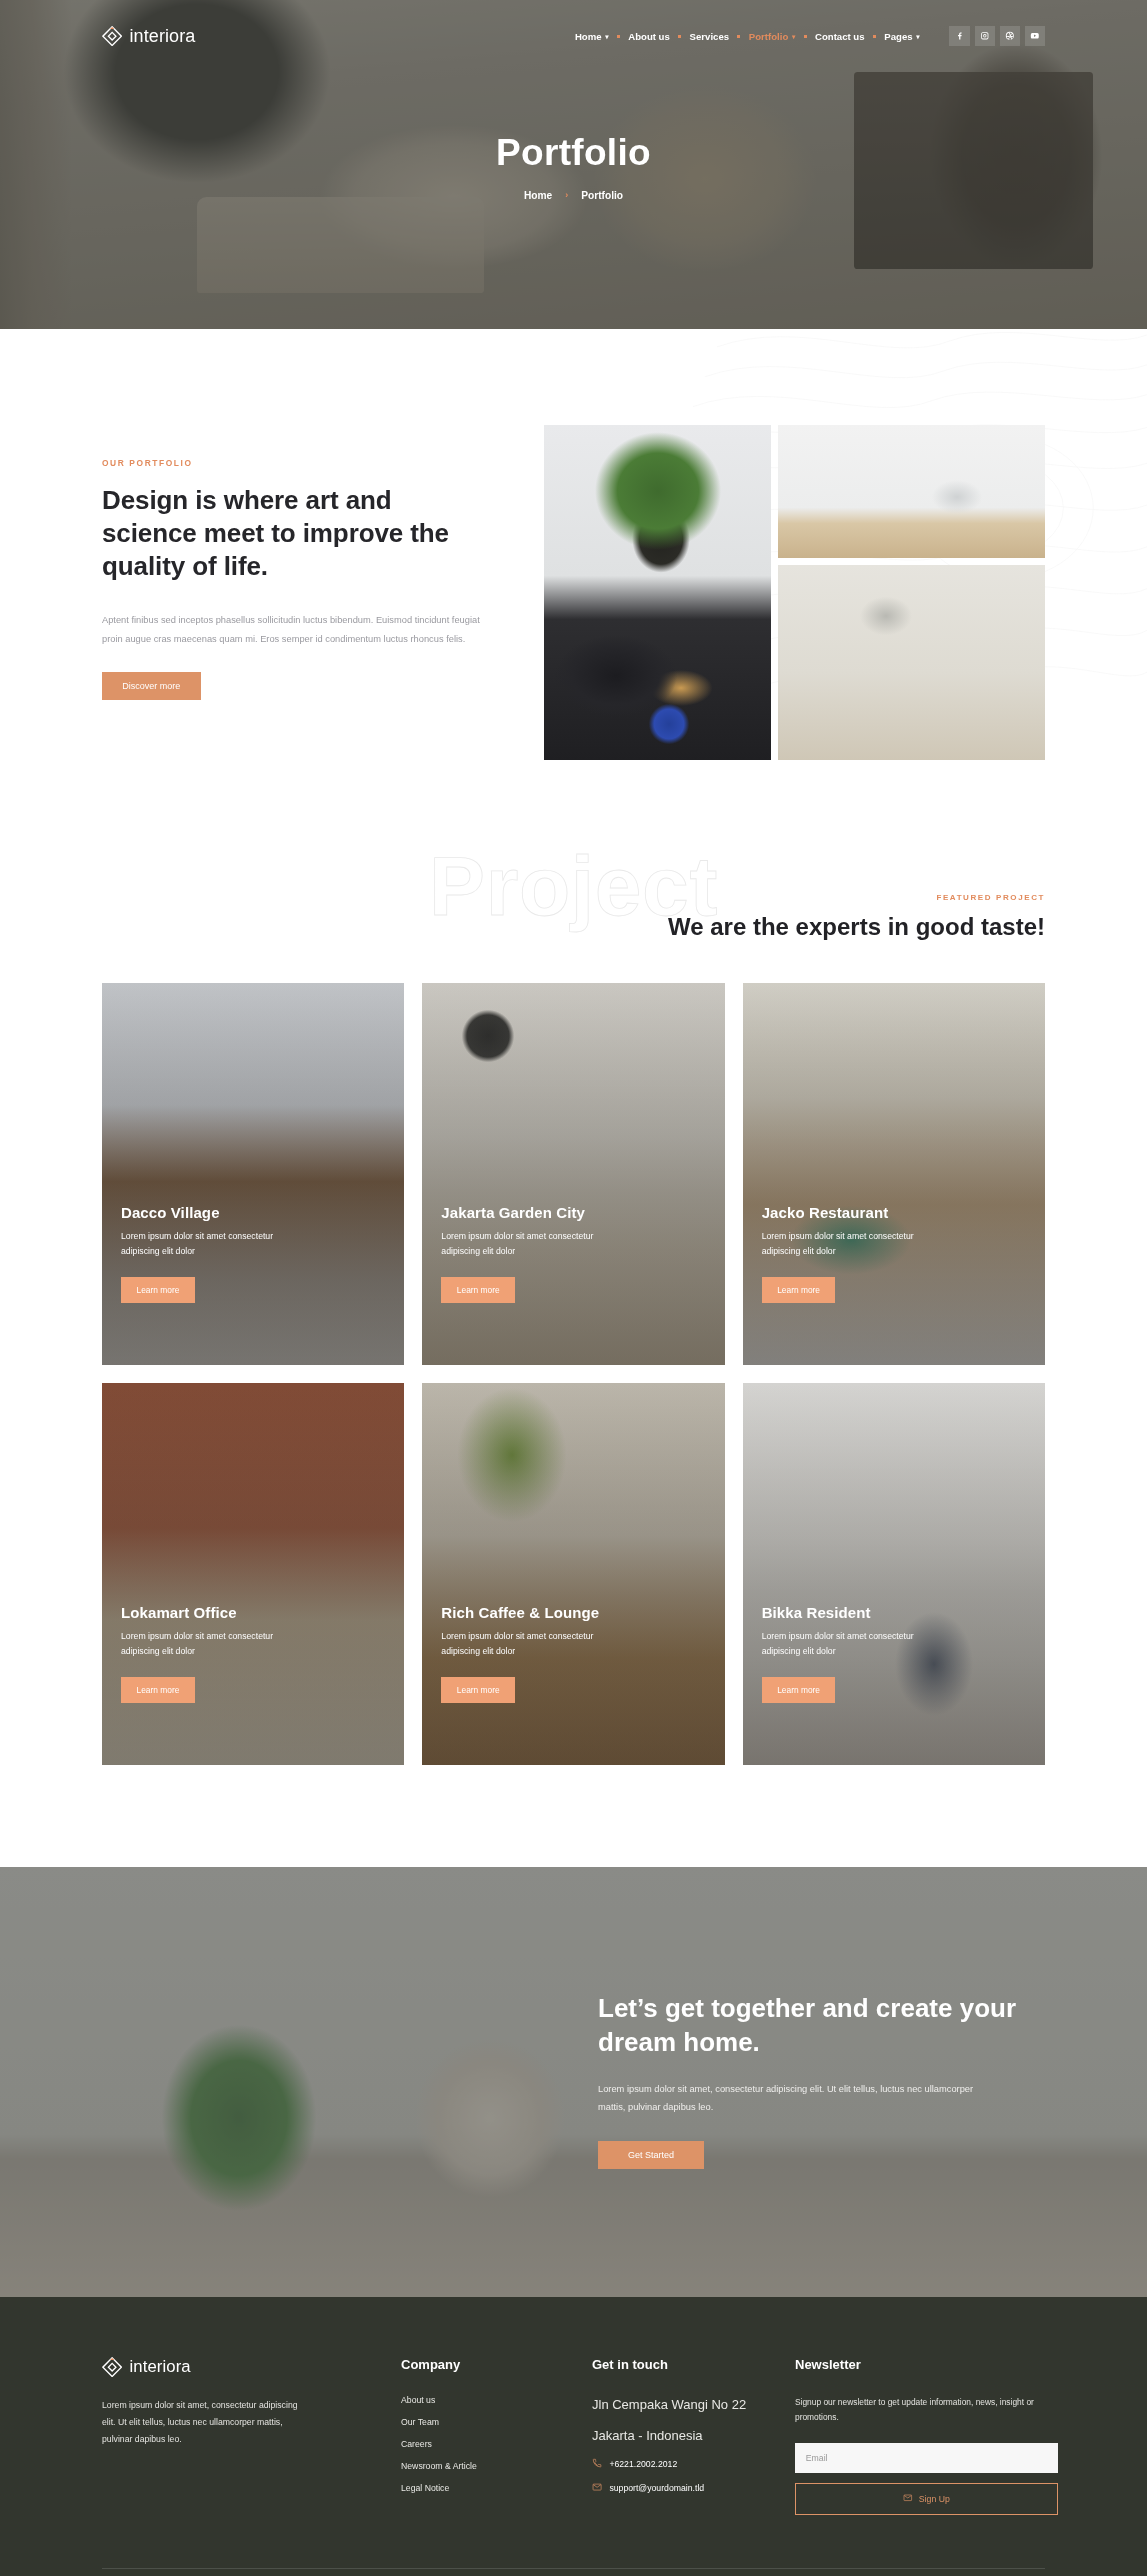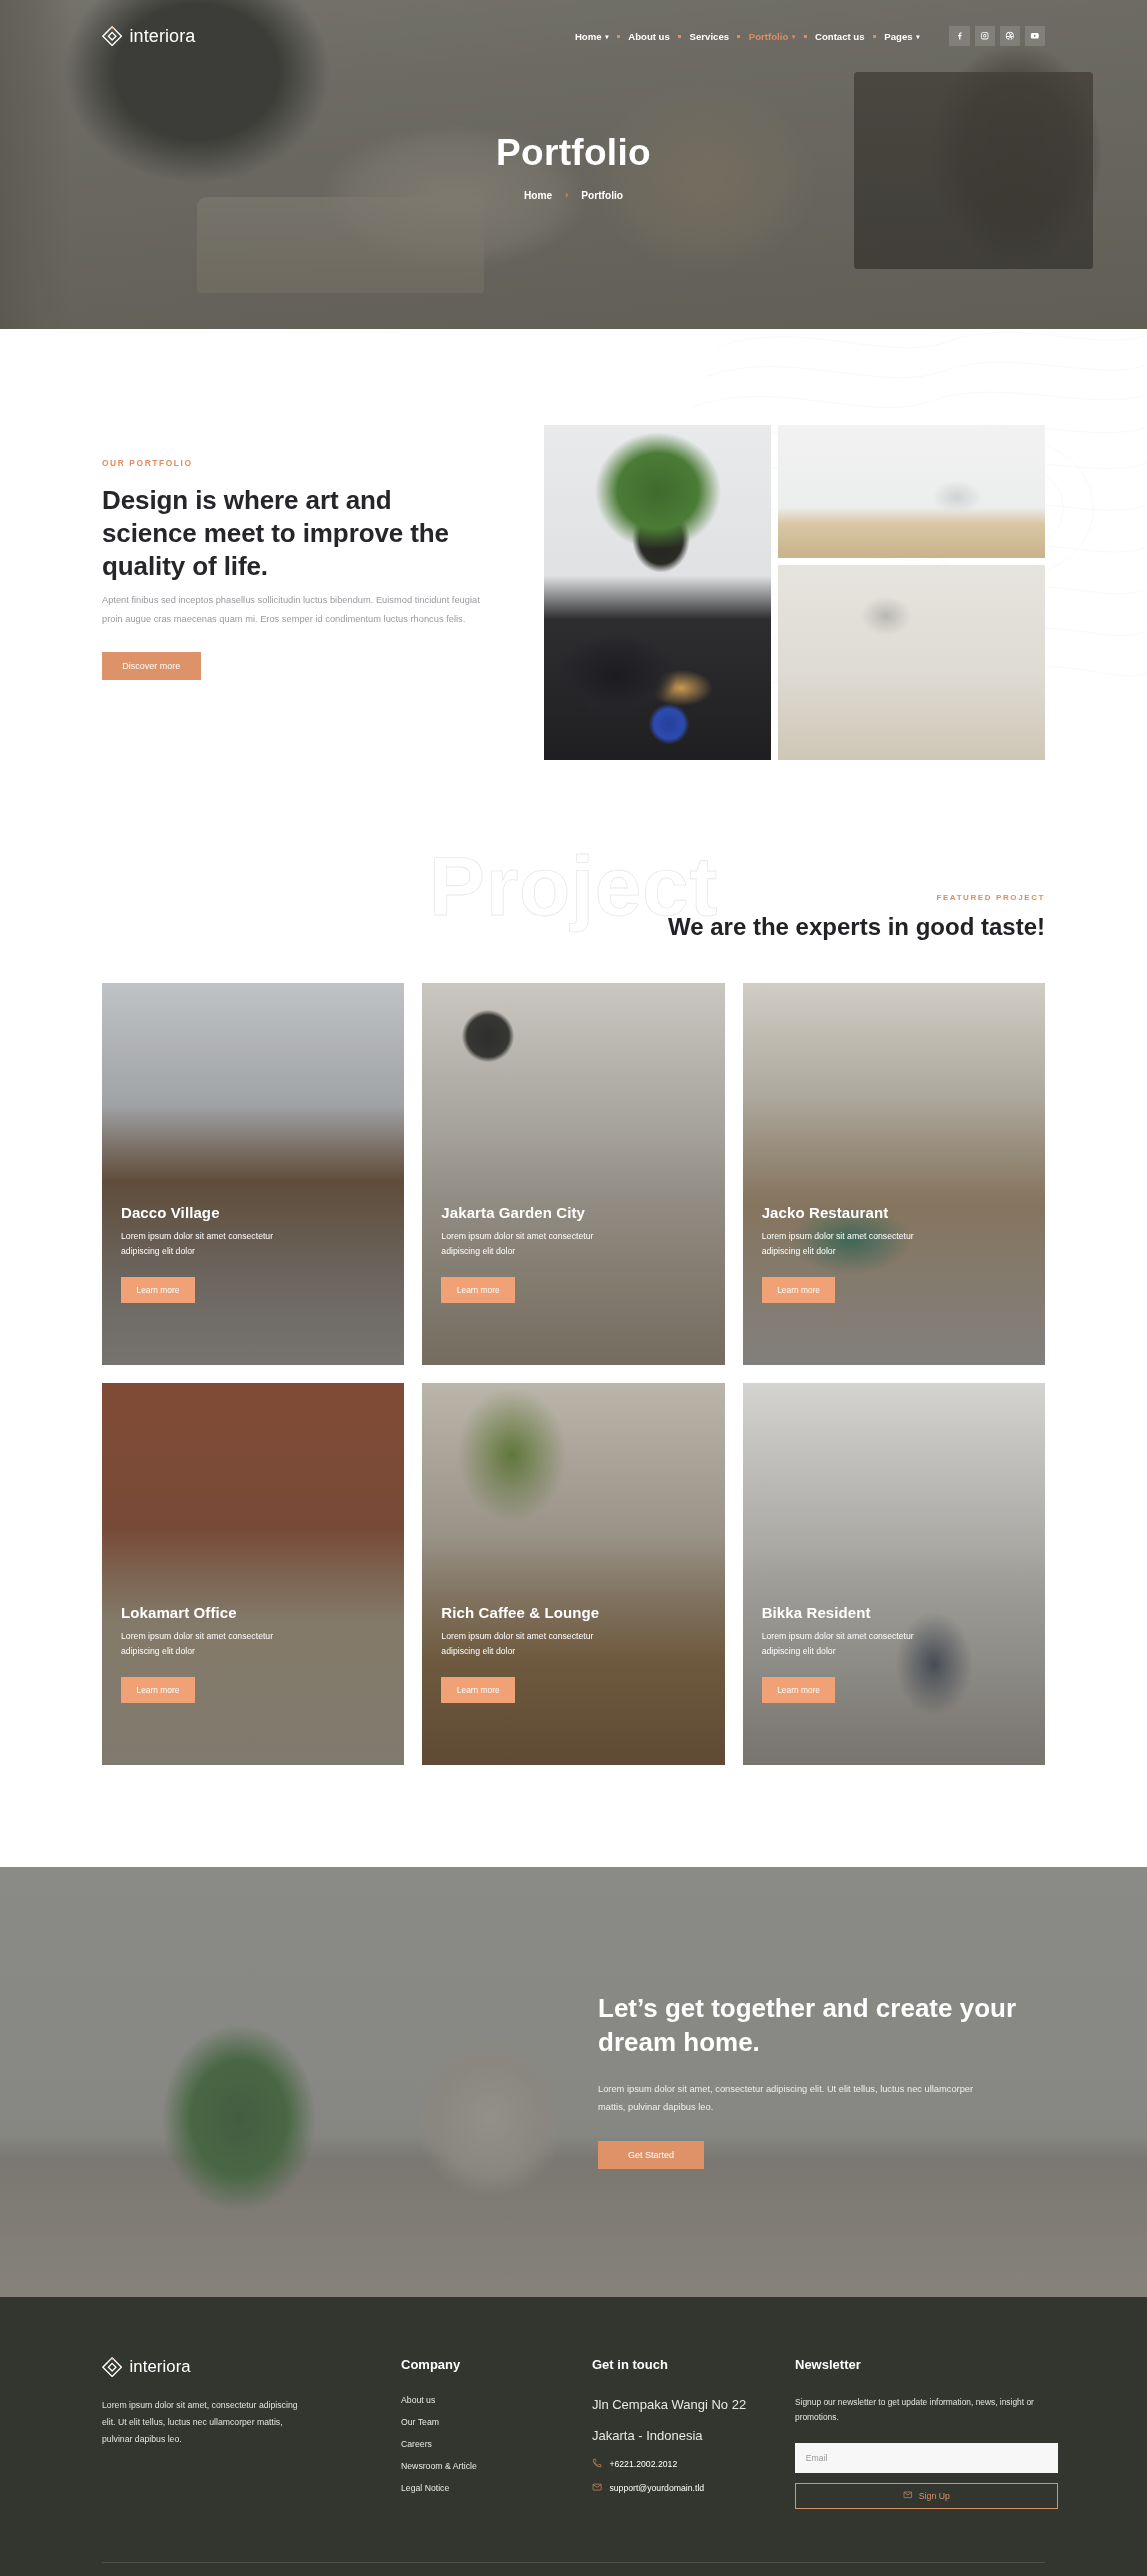--- a/index.html
+++ b/index.html
@@ -100,21 +100,21 @@
   .intro-left { width: 394px; padding-top: 33px; position: relative; z-index:2; }
   .eyebrow {
     color: #e28b5d; font-size: 8.4px; font-weight: 700;
     letter-spacing: 1.6px; text-transform: uppercase; margin-bottom: 15.5px;
   }
   .intro-h2 {
     font-size: 26px; line-height: 1.28; font-weight: 700;
     color: #26262a; max-width: 359px; letter-spacing: -0.1px;
   }
   .intro-p {
-    margin-top: 8px; font-size: 9.3px; line-height: 2.0;
+    margin-top: 28px; font-size: 9.3px; line-height: 2.0;
     color: #9a9aa0; max-width: 418px;
   }
   .btn-primary {
     display: inline-block; margin-top: 24px;
     background: #dd9367; color: #fff;
     font-size: 9px; padding: 9px 20.3px; border: 0; cursor: pointer;
   }
   .gallery { flex: 1; display: flex; gap: 7.2px; position: relative; z-index: 2; }
   .g-main { width: 227px; height: 335px; }
   .g-col { flex: 1; display: flex; flex-direction: column; gap: 7.2px; }
@@ -225,21 +225,21 @@
   .f-line { font-size: 13px; color: #e9e9e5; margin-bottom: 12px; line-height: 1.5; }
   .f-contact { display: flex; align-items: center; gap: 7.2px; font-size: 8.7px; color: #fff; margin-bottom: 12px; }
   .f-contact svg { width: 10.2px; height: 10.2px; stroke: #dd9367; fill: none; stroke-width: 1.6; }
   .f-news-p { font-size: 8.4px; line-height: 1.75; color: #e4e4e0; max-width: 251px; margin-bottom: 19px; }
   .f-input {
     width: 263px; height: 30px; background: #f7f7f7; border: 0;
     padding: 0 10.8px; font-size: 8.7px; color: #555; font-family: inherit;
   }
   .f-input::placeholder { color: #9a9a9a; }
   .f-signup {
-    margin-top: 9.6px; width: 263px; height: 26px;
+    margin-top: 9.6px; width: 263px; height: 32px;
     background: transparent; border: 0.9px solid #dd9367; color: #dd9367;
     font-size: 8.7px; cursor: pointer; font-family: inherit;
     display: flex; align-items: center; justify-content: center; gap: 6px;
   }
   .f-signup svg { width: 9.6px; height: 9.6px; stroke: #dd9367; fill: none; stroke-width: 1.6; }
   .f-bottom {
     margin-top: 53px; border-top: 0.6px solid rgba(255,255,255,0.13);
     height: 57px; display: flex; align-items: center;
   }
 </style>

